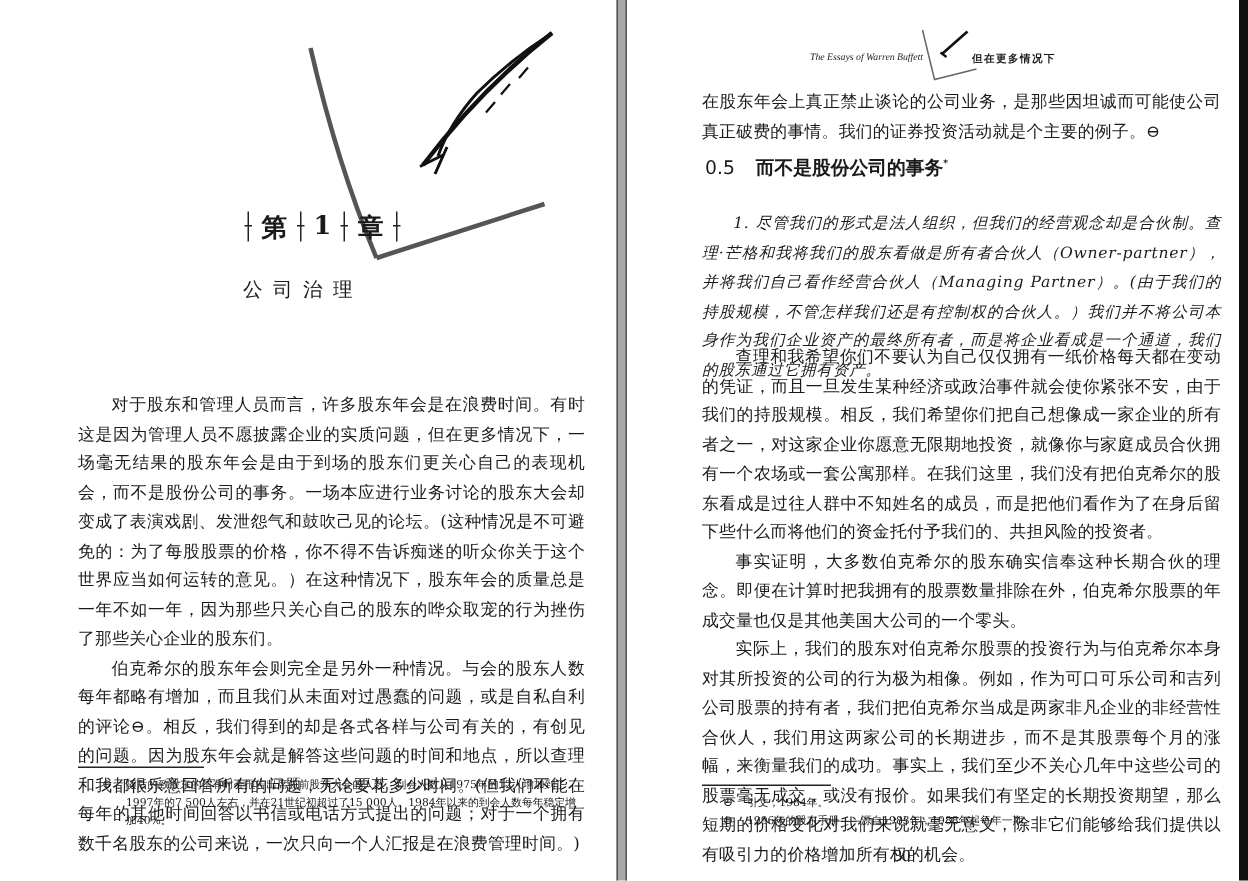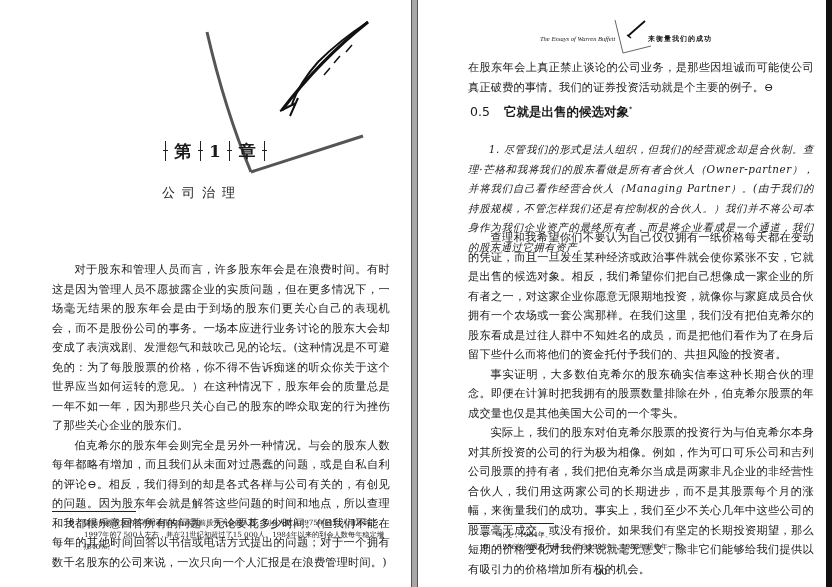--- a/index.html
+++ b/index.html
@@ -111,36 +111,36 @@
 
 <div class="gutter"></div>
 
 <div class="page page-right">
   <span class="running-head">The Essays of Warren Buffett</span>
   <svg style="position:absolute; left:195px; top:18px;" width="40" height="38" viewBox="0 0 40 38">
     <path d="M2 2 L10 35 L38 28" stroke="#666" stroke-width="1" fill="none"></path>
     <path d="M15 18 Q24 10 32 3" stroke="#111" stroke-width="1.8" fill="none"></path>
     <path d="M14 17 L18 20" stroke="#111" stroke-width="1.5"></path>
   </svg>
-  <span class="running-head-cn">来衡量我们的成功</span>
+  <span class="running-head-cn">但在更多情况下</span>
 
   <div class="body-text right-body">
     <p>在股东年会上真正禁止谈论的公司业务，是那些因坦诚而可能使公司真正破费的事情。我们的证券投资活动就是个主要的例子。⊖</p>
   </div>
 
   <div class="section-heading">
-    <span class="num">0.5</span><span>它就是出售的候选对象</span><sup>*</sup>
+    <span class="num">0.5</span><span>而不是股份公司的事务</span><sup>*</sup>
   </div>
 
   <div class="quote-block">
     <p class="indent">1. 尽管我们的形式是法人组织，但我们的经营观念却是合伙制。查理·芒格和我将我们的股东看做是所有者合伙人（Owner-partner），并将我们自己看作经营合伙人（Managing Partner）。(由于我们的持股规模，不管怎样我们还是有控制权的合伙人。）我们并不将公司本身作为我们企业资产的最终所有者，而是将企业看成是一个通道，我们的股东通过它拥有资产。</p>
   </div>
 
   <div class="body-text right-body2">
-    <p class="indent">查理和我希望你们不要认为自己仅仅拥有一纸价格每天都在变动的凭证，而且一旦发生某种经济或政治事件就会使你紧张不安，它就是出售的候选对象。相反，我们希望你们把自己想像成一家企业的所有者之一，对这家企业你愿意无限期地投资，就像你与家庭成员合伙拥有一个农场或一套公寓那样。在我们这里，我们没有把伯克希尔的股东看成是过往人群中不知姓名的成员，而是把他们看作为了在身后留下些什么而将他们的资金托付予我们的、共担风险的投资者。</p>
+    <p class="indent">查理和我希望你们不要认为自己仅仅拥有一纸价格每天都在变动的凭证，而且一旦发生某种经济或政治事件就会使你紧张不安，由于我们的持股规模。相反，我们希望你们把自己想像成一家企业的所有者之一，对这家企业你愿意无限期地投资，就像你与家庭成员合伙拥有一个农场或一套公寓那样。在我们这里，我们没有把伯克希尔的股东看成是过往人群中不知姓名的成员，而是把他们看作为了在身后留下些什么而将他们的资金托付予我们的、共担风险的投资者。</p>
     <p class="indent">事实证明，大多数伯克希尔的股东确实信奉这种长期合伙的理念。即便在计算时把我拥有的股票数量排除在外，伯克希尔股票的年成交量也仅是其他美国大公司的一个零头。</p>
     <p class="indent">实际上，我们的股东对伯克希尔股票的投资行为与伯克希尔本身对其所投资的公司的行为极为相像。例如，作为可口可乐公司和吉列公司股票的持有者，我们把伯克希尔当成是两家非凡企业的非经营性合伙人，我们用这两家公司的长期进步，而不是其股票每个月的涨幅，来衡量我们的成功。事实上，我们至少不关心几年中这些公司的股票毫无成交，或没有报价。如果我们有坚定的长期投资期望，那么短期的价格变化对我们来说就毫无意义，除非它们能够给我们提供以有吸引力的价格增加所有权的机会。</p>
   </div>
 
   <div class="fn-rule" style="left:50px; top:523px; width:86px;"></div>
   <div class="footnotes" style="left:64px; top:529px; width:320px;">
     <div class="fn">
       <span class="mark">⊖</span>
       <span class="txt">引文，1984年。</span>
     </div>

